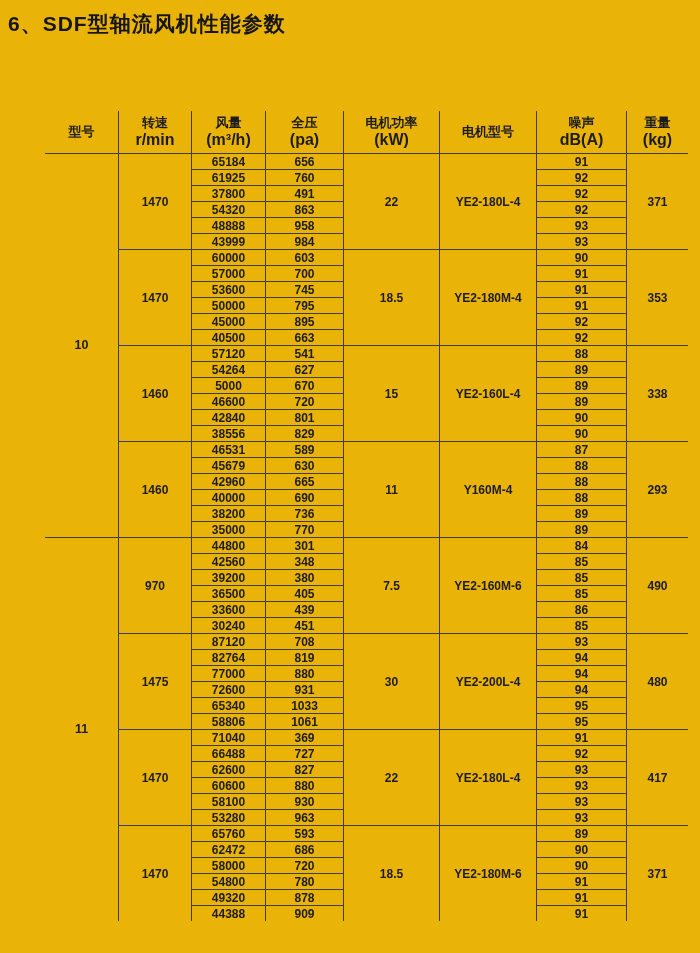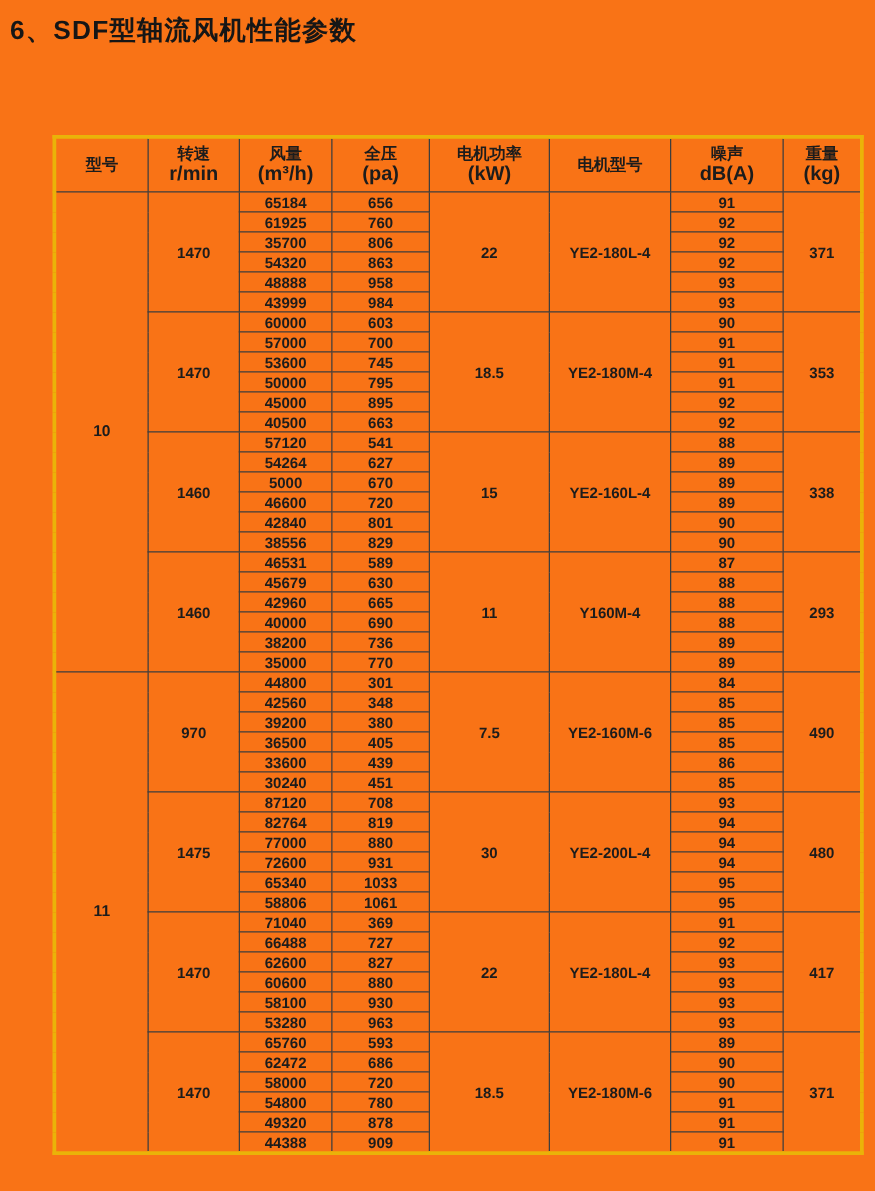--- a/index.html
+++ b/index.html
@@ -4,21 +4,21 @@
 <style>
   html, body {
     margin: 0;
     padding: 0;
     background: #ffffff;
   }
   .page {
     position: relative;
     width: 700px;
     height: 953px;
-    background: #f97316;
+    background: #eab308;
     font-family: "Liberation Sans", "DejaVu Sans", sans-serif;
     color: #1c1c1c;
     overflow: hidden;
   }
   .doc-title {
     position: absolute;
     left: 8px;
     top: 10px;
     margin: 0;
     font-size: 21px;
@@ -137,22 +137,22 @@
           <td rowspan="6">YE2-180L-4</td>
           <td>91</td>
           <td rowspan="6">371</td>
         </tr>
         <tr>
           <td>61925</td>
           <td>760</td>
           <td>92</td>
         </tr>
         <tr>
-          <td>35700</td>
-          <td>806</td>
+          <td>37800</td>
+          <td>491</td>
           <td>92</td>
         </tr>
         <tr>
           <td>54320</td>
           <td>863</td>
           <td>92</td>
         </tr>
         <tr>
           <td>48888</td>
           <td>958</td>

